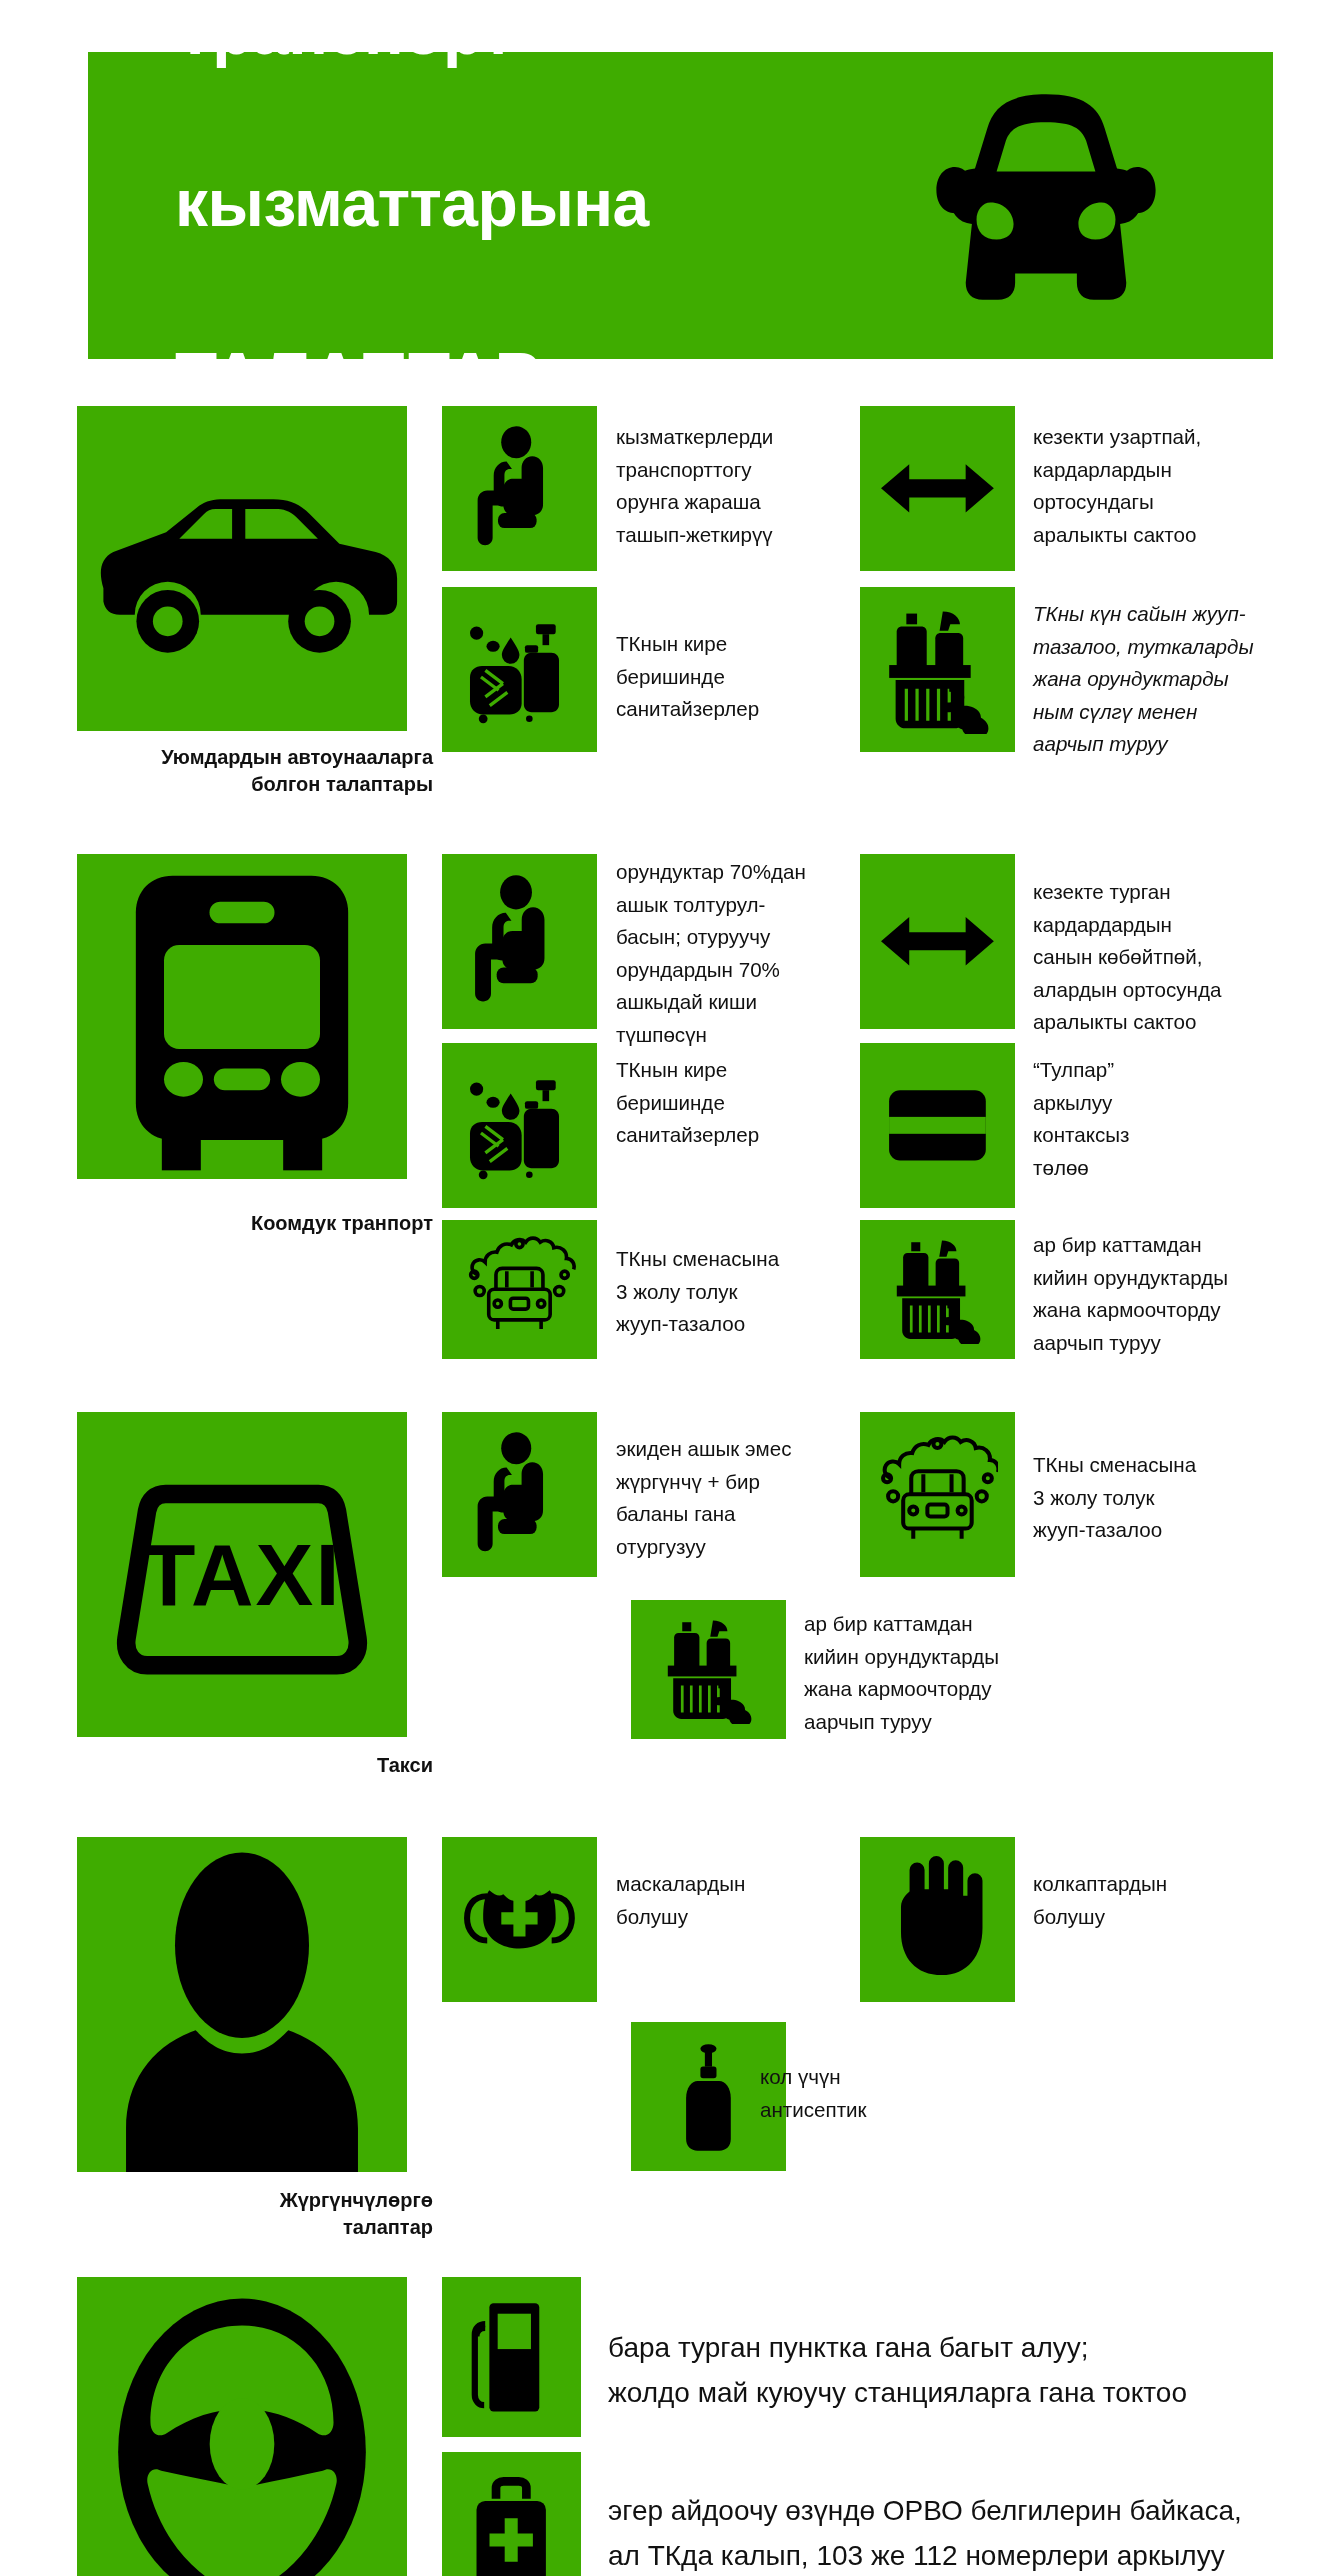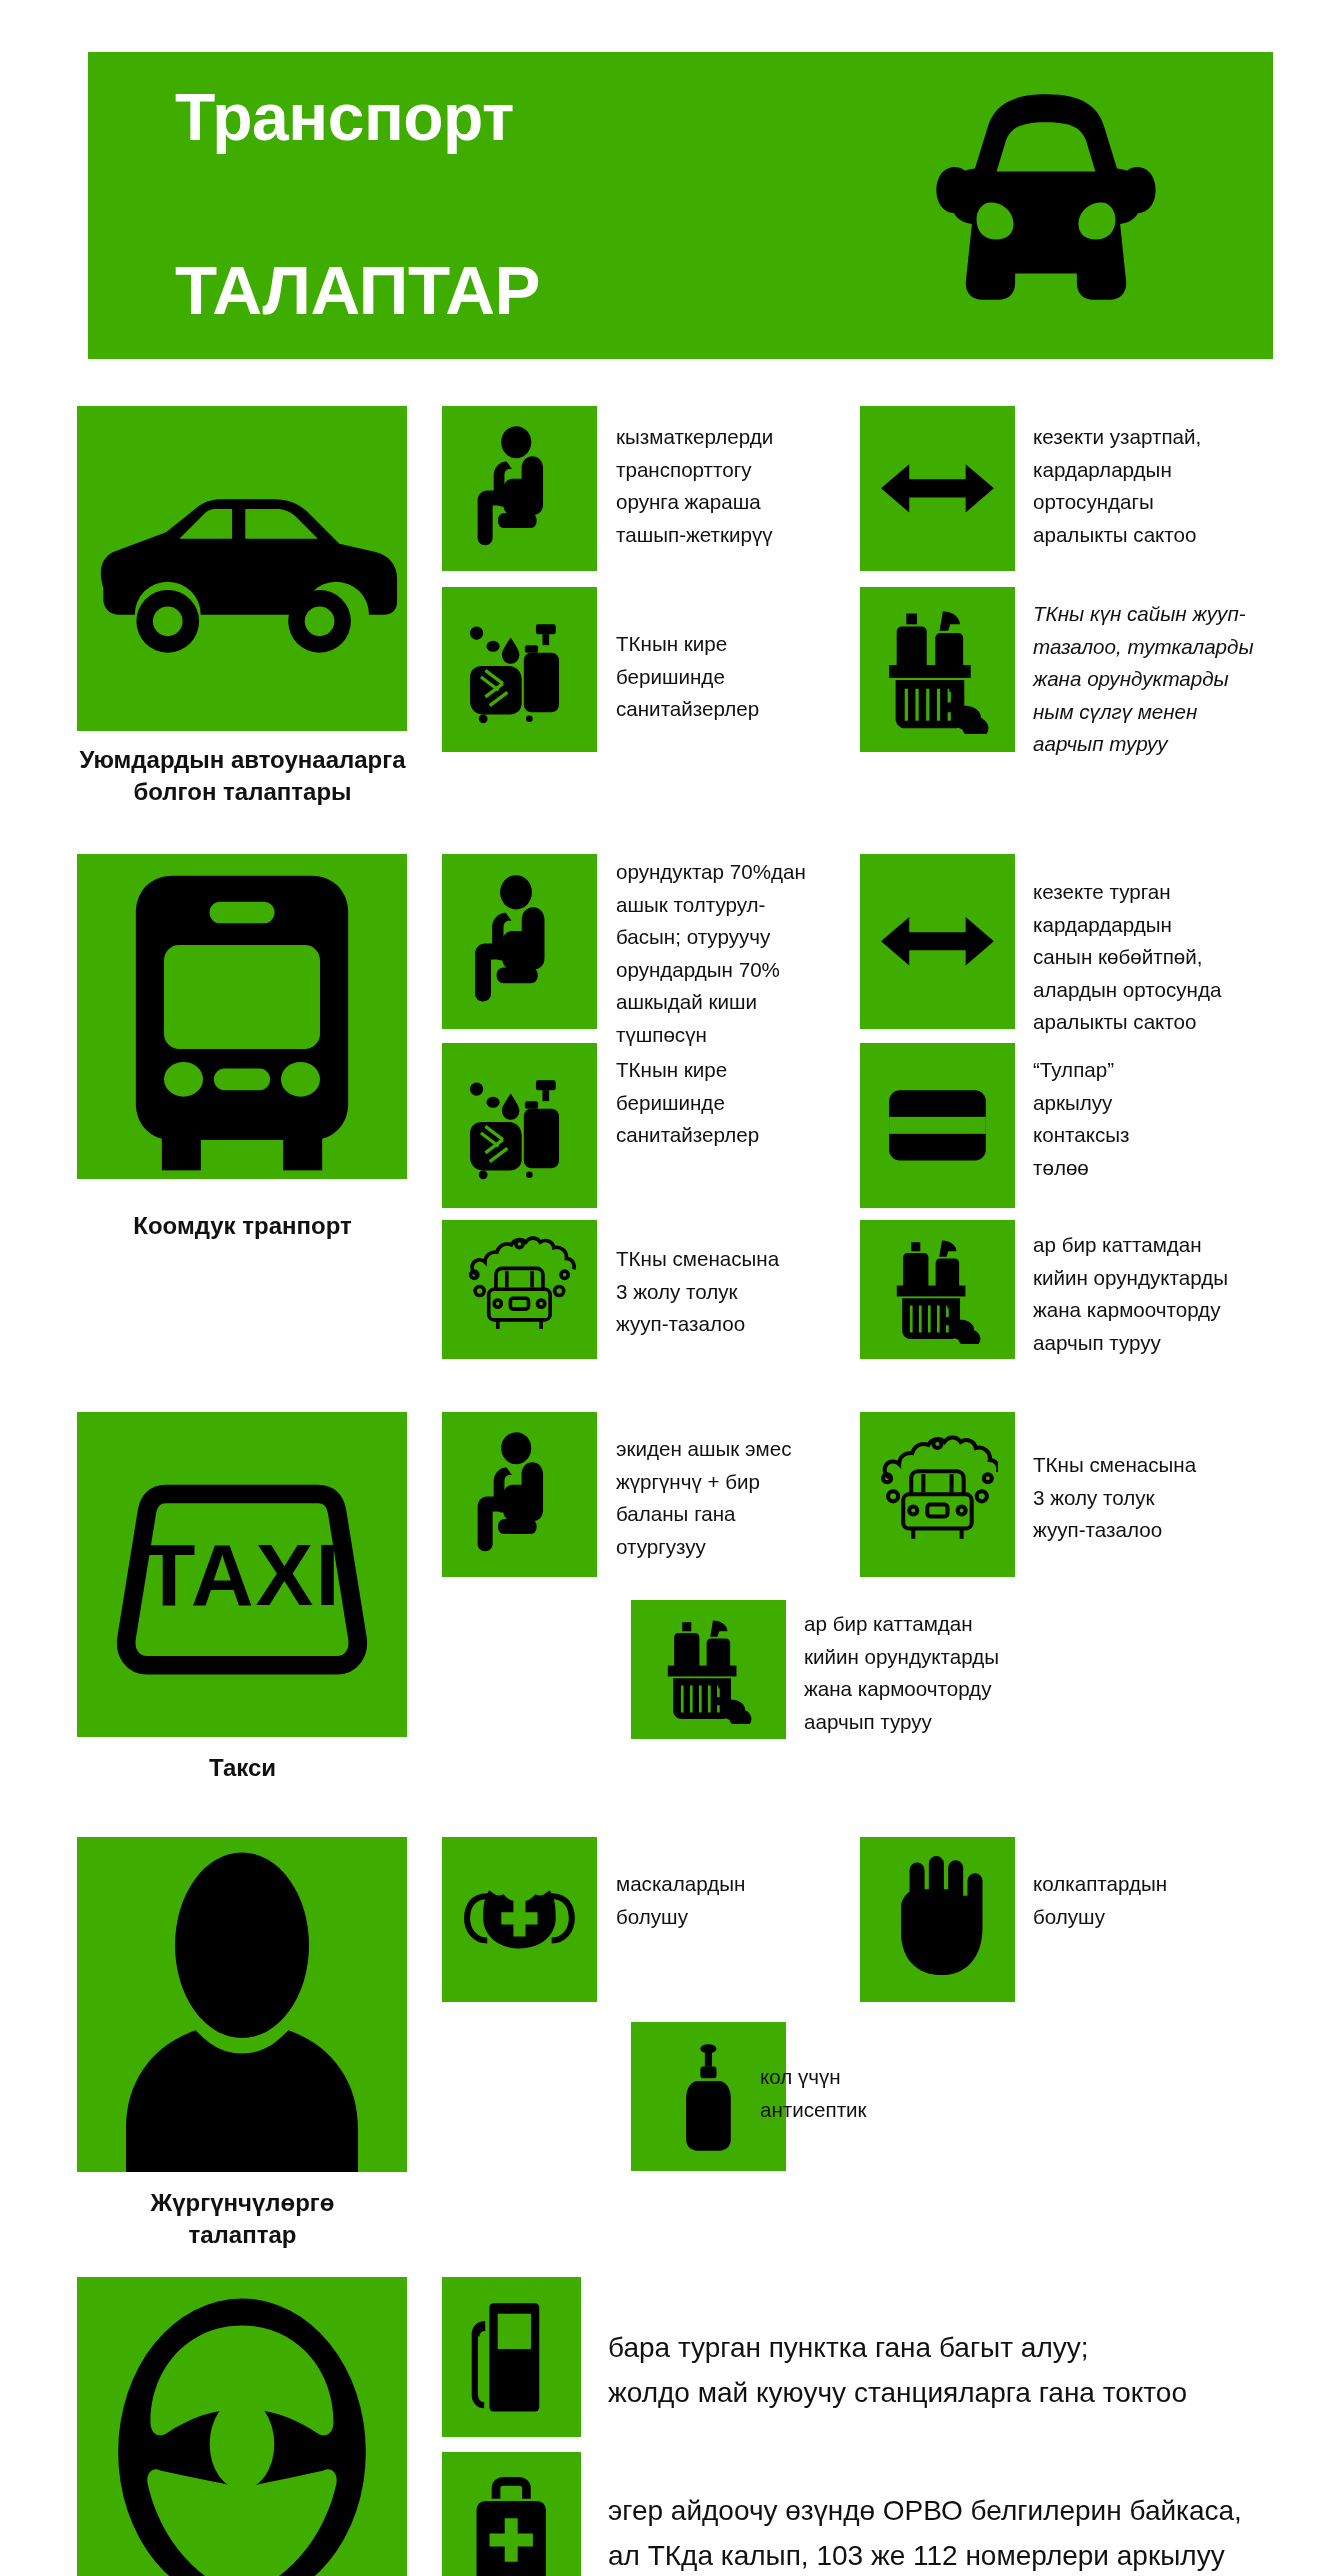--- a/index.html
+++ b/index.html
@@ -45,22 +45,22 @@
   .section { position:absolute; left:0; width:1340px; }
 
   .hero {
     position:absolute;
     background:#3FAC00;
     text-align:right;
   }
   .hero svg { width:100%; height:100%; display:block; }
   .hero-label {
     position:absolute;
-    text-align:center;
-    font-size:24px;
+    text-align:right;
+    font-size:20px;
     font-weight:700;
     line-height:1.35;
     color:#111;
     white-space:pre-line;
   }
 
   .tile {
     position:absolute;
     background:#3FAC00;
     display:flex; align-items:center; justify-content:center;
@@ -75,20 +75,21 @@
     white-space:pre-line;
   }
   .tiletext.wide  { font-size:28px; line-height:1.62; }
 </style>
 </head>
 <body>
 
 <div class="header">
   <div class="header-title">
     <div>Транспорт</div>
+    <div>кызматтарына</div>
     <div class="t3">ТАЛАПТАР</div>
   </div>
   <div class="header-car">
     <svg viewBox="0 0 200 160" aria-hidden="true">
       <path fill="#000" d="M62 30c4-14 14-22 38-22s34 8 38 22l8 26c11 1 16 8 16 19 0 10-5 16-14 17l4 38c0 7-4 11-11 11h-10c-7 0-11-4-11-11v-6H80v6c0 7-4 11-11 11H59c-7 0-11-4-11-11l4-38c-9-1-14-7-14-17 0-11 5-18 16-19zM74 38l-6 20h64l-6-20c-3-8-9-12-26-12s-23 4-26 12zM64 78c-5 0-9 5-9 11 0 8 5 13 13 13 7 0 11-4 11-10 0-7-6-14-15-14zm72 0c-9 0-15 7-15 14 0 6 4 10 11 10 8 0 13-5 13-13 0-6-4-11-9-11z"></path>
       <path fill="#000" d="M41 55c-7 0-12 6-12 15s5 15 12 15 11-6 11-15-4-15-11-15zM159 55c7 0 12 6 12 15s-5 15-12 15-11-6-11-15 4-15 11-15z"></path>
     </svg>
   </div>
 </div>
 

